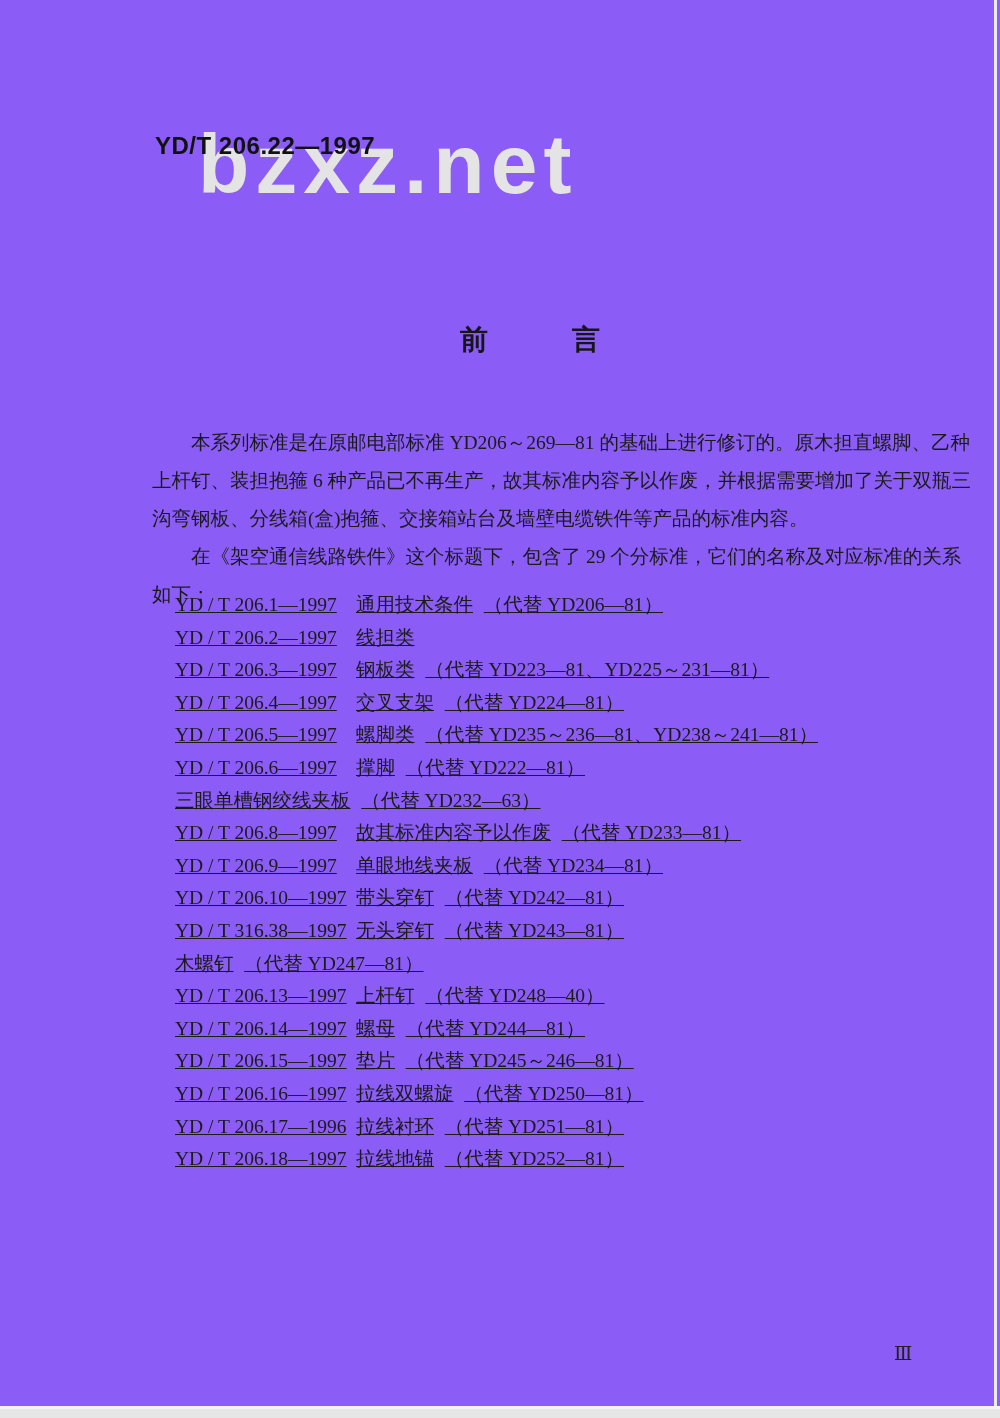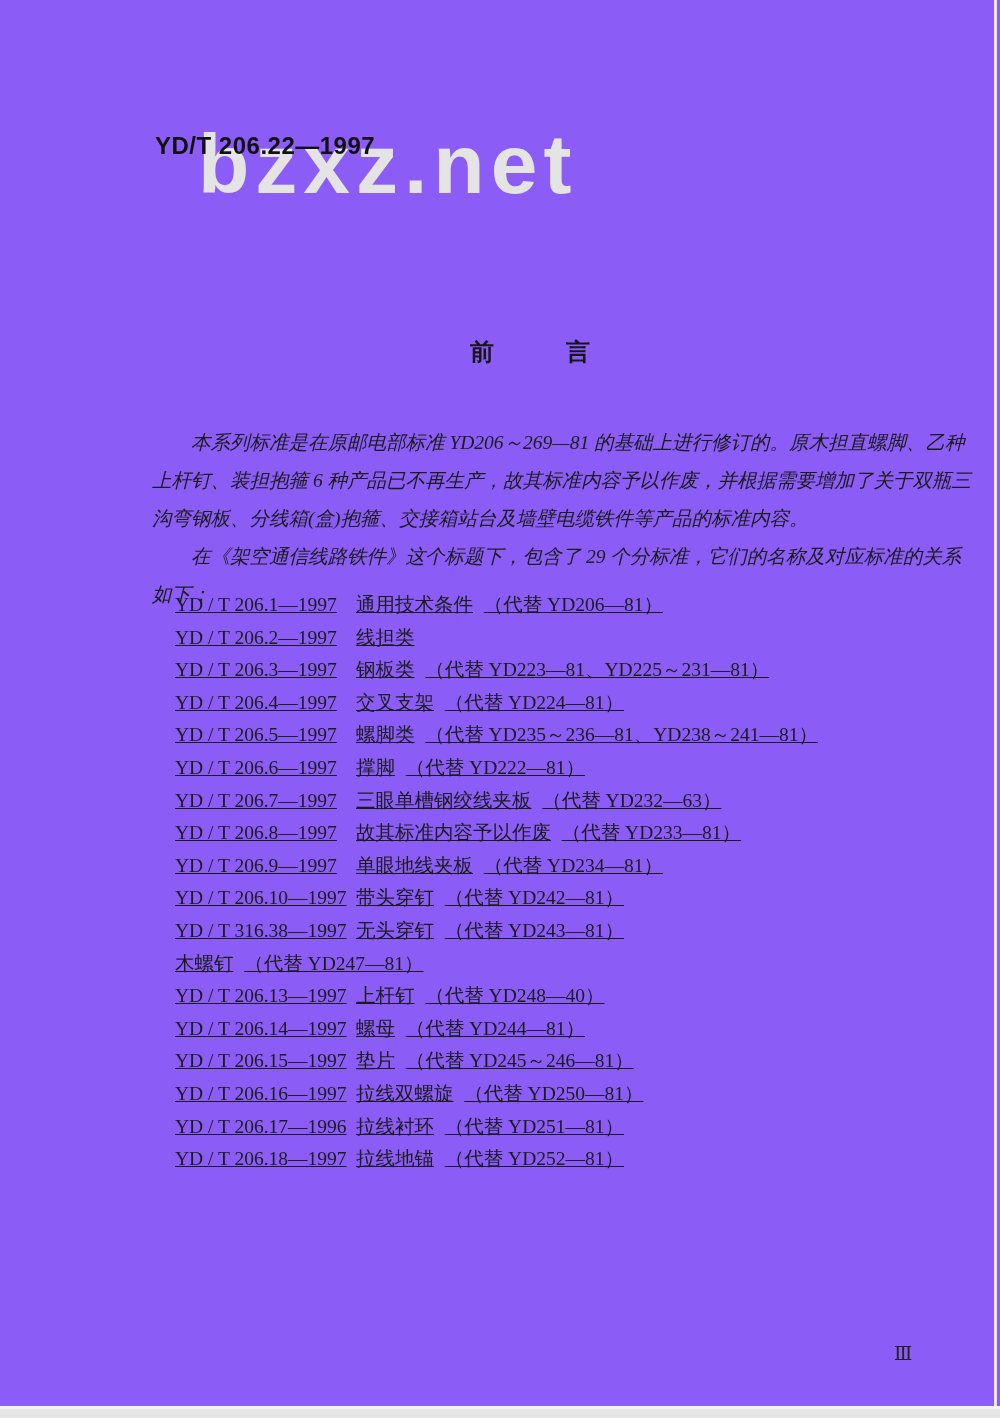--- a/index.html
+++ b/index.html
@@ -41,36 +41,35 @@
     font-size: 84px;
     line-height: 1;
     color: #e4e4e4;
     letter-spacing: 6px;
     user-select: none;
   }
   
   .doc-title {
     position: absolute;
     left: 152px;
-    top: 320px;
+    top: 302px;
     width: 756px;
     text-align: center;
-    font-size: 24px;
+    font-size: 28px;
     font-weight: 600;
     color: #161616;
   }
   
   .foreword {
     position: absolute;
     left: 152px;
     top: 424px;
     width: 790px;
     font-size: 19.5px;
     line-height: 38px;
-    font-style: italic;
   }
   .para-line {
     white-space: nowrap;
   }
   
   .standards {
     position: absolute;
     left: 175px;
     top: 589px;
     font-size: 19.5px;
@@ -179,21 +178,20 @@
         <span class="standard-replaces">（代替 YD235～236—81、YD238～241—81）</span>
       </div>
 
       <div class="standard-row">
         <span class="standard-code">YD / T 206.6—1997</span>
         <span class="standard-name">撑脚</span>
         <span class="standard-replaces">（代替 YD222—81）</span>
       </div>
 
       <div class="standard-row">
-        <span class="standard-code">YD / T 206.7—1997</span>
         <span class="standard-name">三眼单槽钢绞线夹板</span>
         <span class="standard-replaces">（代替 YD232—63）</span>
       </div>
 
       <div class="standard-row">
         <span class="standard-code">YD / T 206.8—1997</span>
         <span class="standard-name">故其标准内容予以作废</span>
         <span class="standard-replaces">（代替 YD233—81）</span>
       </div>
 

